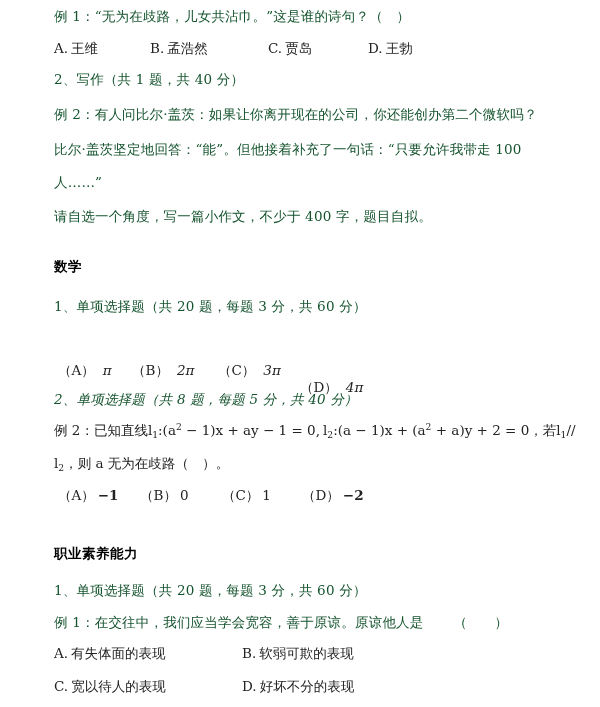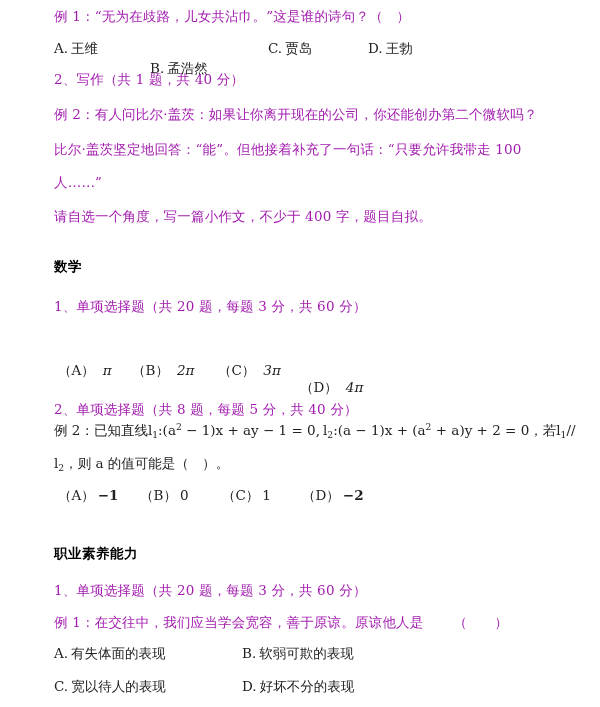--- a/index.html
+++ b/index.html
@@ -22,21 +22,21 @@
     box-sizing: border-box;
   }
   
   .line {
     position: absolute;
     left: 54px;
     white-space: nowrap;
     font-size: 13.5px;
     line-height: 18px;
     letter-spacing: 0.2px;
-    color: #a21caf;
+    color: #14532d;
   }
   .line.cjk {
     font-family: "DejaVu Serif", "Liberation Serif", serif;
   }
   
   .section-heading {
     position: absolute;
     left: 54px;
     font-family: "DejaVu Sans", "Liberation Sans", sans-serif;
     font-weight: bold;
@@ -100,21 +100,21 @@
 <body>
 
 <div class="page">
 
   <div class="line cjk" style="top:7px;">例 1：“无为在歧路，儿女共沾巾。”这是谁的诗句？（　）</div>
 
   <div class="optrow" style="top:40px;">
     <span class="opt" style="left:54px;">
       <span>A.</span><span class="sp-s"></span><span>王维</span>
     </span>
-    <span class="opt" style="left:150px;margin-top:20px;">
+    <span class="opt" style="left:150px;">
       <span>B.</span><span class="sp-s"></span><span>孟浩然</span>
     </span>
     <span class="opt" style="left:268px;">
       <span>C.</span><span class="sp-s"></span><span>贾岛</span>
     </span>
     <span class="opt" style="left:368px;">
       <span>D.</span><span class="sp-s"></span><span>王勃</span>
     </span>
   </div>
 
@@ -141,28 +141,28 @@
       <span>（B）</span><span class="sp-m"></span><span class="mi">2π</span>
     </span>
     <span class="opt" style="left:218px;">
       <span>（C）</span><span class="sp-m"></span><span class="mi">3π</span>
     </span>
     <span class="opt" style="left:300px;margin-top:17px;">
       <span>（D）</span><span class="sp-m"></span><span class="mi">4π</span>
     </span>
   </div>
 
-  <div class="line cjk" style="top:400px;">2、单项选择题（共 8 题，每题 5 分，共 40 分）</div>
+  <div class="line cjk" style="top:390px;font-style:italic;">2、单项选择题（共 8 题，每题 5 分，共 40 分）</div>
 
   <div class="mathline" style="top:422px;">
     <span>例 2：已知直线</span><span class="mroman">l<sub>1</sub>:(a<sup>2</sup> − 1)x + ay − 1 = 0</span><span>,<span class="sp-s"></span></span><span class="mroman">l<sub>2</sub>:(a − 1)x + (a<sup>2</sup> + a)y + 2 = 0</span><span>，</span><span>若</span><span class="mroman">l<sub>1</sub>//</span>
   </div>
 
   <div class="mathline" style="top:455px;">
-    <span class="mroman">l<sub>2</sub></span><span>，则 </span><span class="mroman">a</span><span> 的值可能是（　）。</span>
+    <span class="mroman">l<sub>2</sub></span><span>，则 </span><span class="mroman">a</span><span> 无为在歧路（　）。</span>
   </div>
 
   <div class="optrow" style="top:487px;">
     <span class="opt" style="left:58px;">
       <span>（A）</span><span class="sp-s"></span><span class="mbold">−1</span>
     </span>
     <span class="opt" style="left:140px;">
       <span>（B）</span><span class="sp-s"></span><span class="num">0</span>
     </span>
     <span class="opt" style="left:222px;">

